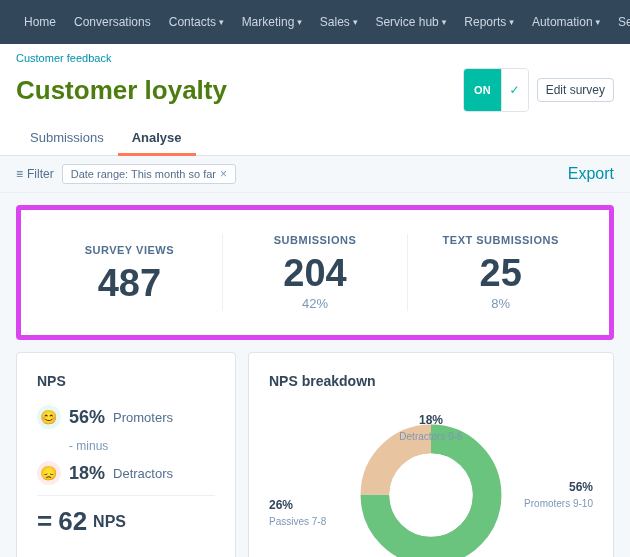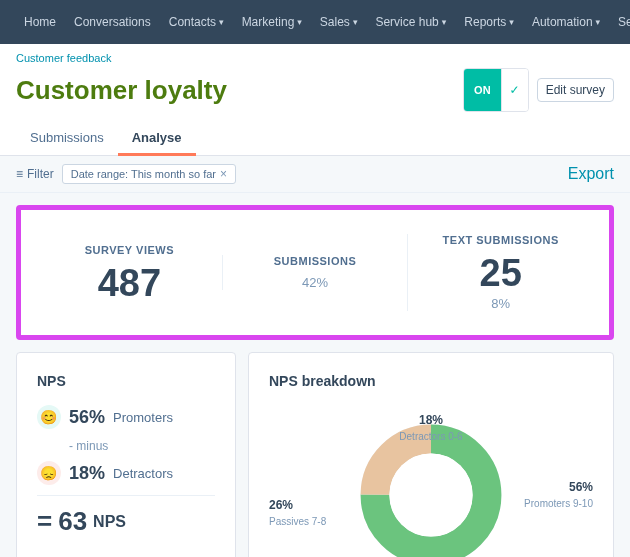--- a/index.html
+++ b/index.html
@@ -376,20 +376,21 @@
   <span class="export-btn">Export</span>
 </div>
 
 <div class="stats-card">
   <div class="stat-block">
     <div class="stat-label">SURVEY VIEWS</div>
     <div class="stat-value">487</div>
   </div>
   <div class="stat-block">
     <div class="stat-label">SUBMISSIONS</div>
+    <div class="stat-value">204</div>
     <div class="stat-sub">42%</div>
   </div>
   <div class="stat-block">
     <div class="stat-label">TEXT SUBMISSIONS</div>
     <div class="stat-value">25</div>
     <div class="stat-sub">8%</div>
   </div>
 </div>
 
 <div class="bottom-panels">
@@ -403,21 +404,21 @@
     </div>
     <div class="nps-minus">- minus</div>
     <div class="nps-item">
       <div class="nps-emoji emoji-detractor">😞</div>
       <span class="nps-percent">18%</span>
       <span class="nps-text">Detractors</span>
     </div>
     <hr class="nps-divider">
     <div class="nps-score">
       <span>=</span>
-      <span>63</span>
+      <span>62</span>
       <span class="nps-score-label">NPS</span>
     </div>
   </div>
 
   <div class="breakdown-card">
     <div class="card-title">NPS breakdown</div>
     <div class="donut-container">
 
       <svg class="donut-svg" viewBox="0 0 100 100">
 

